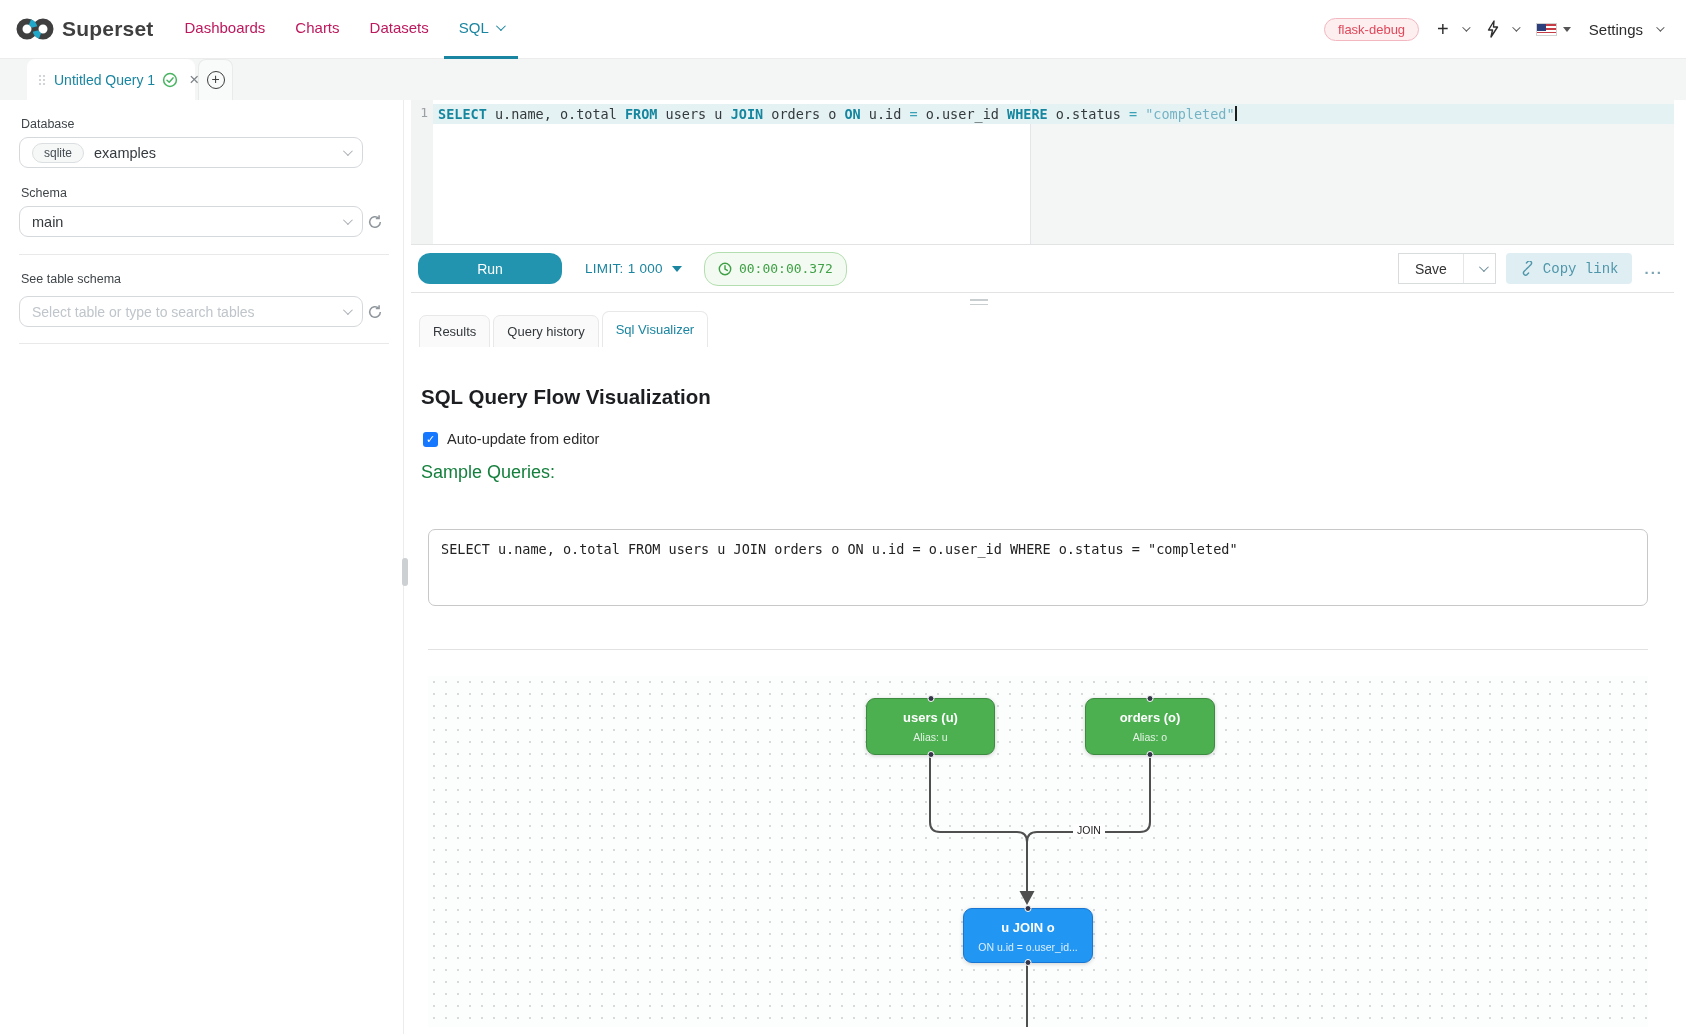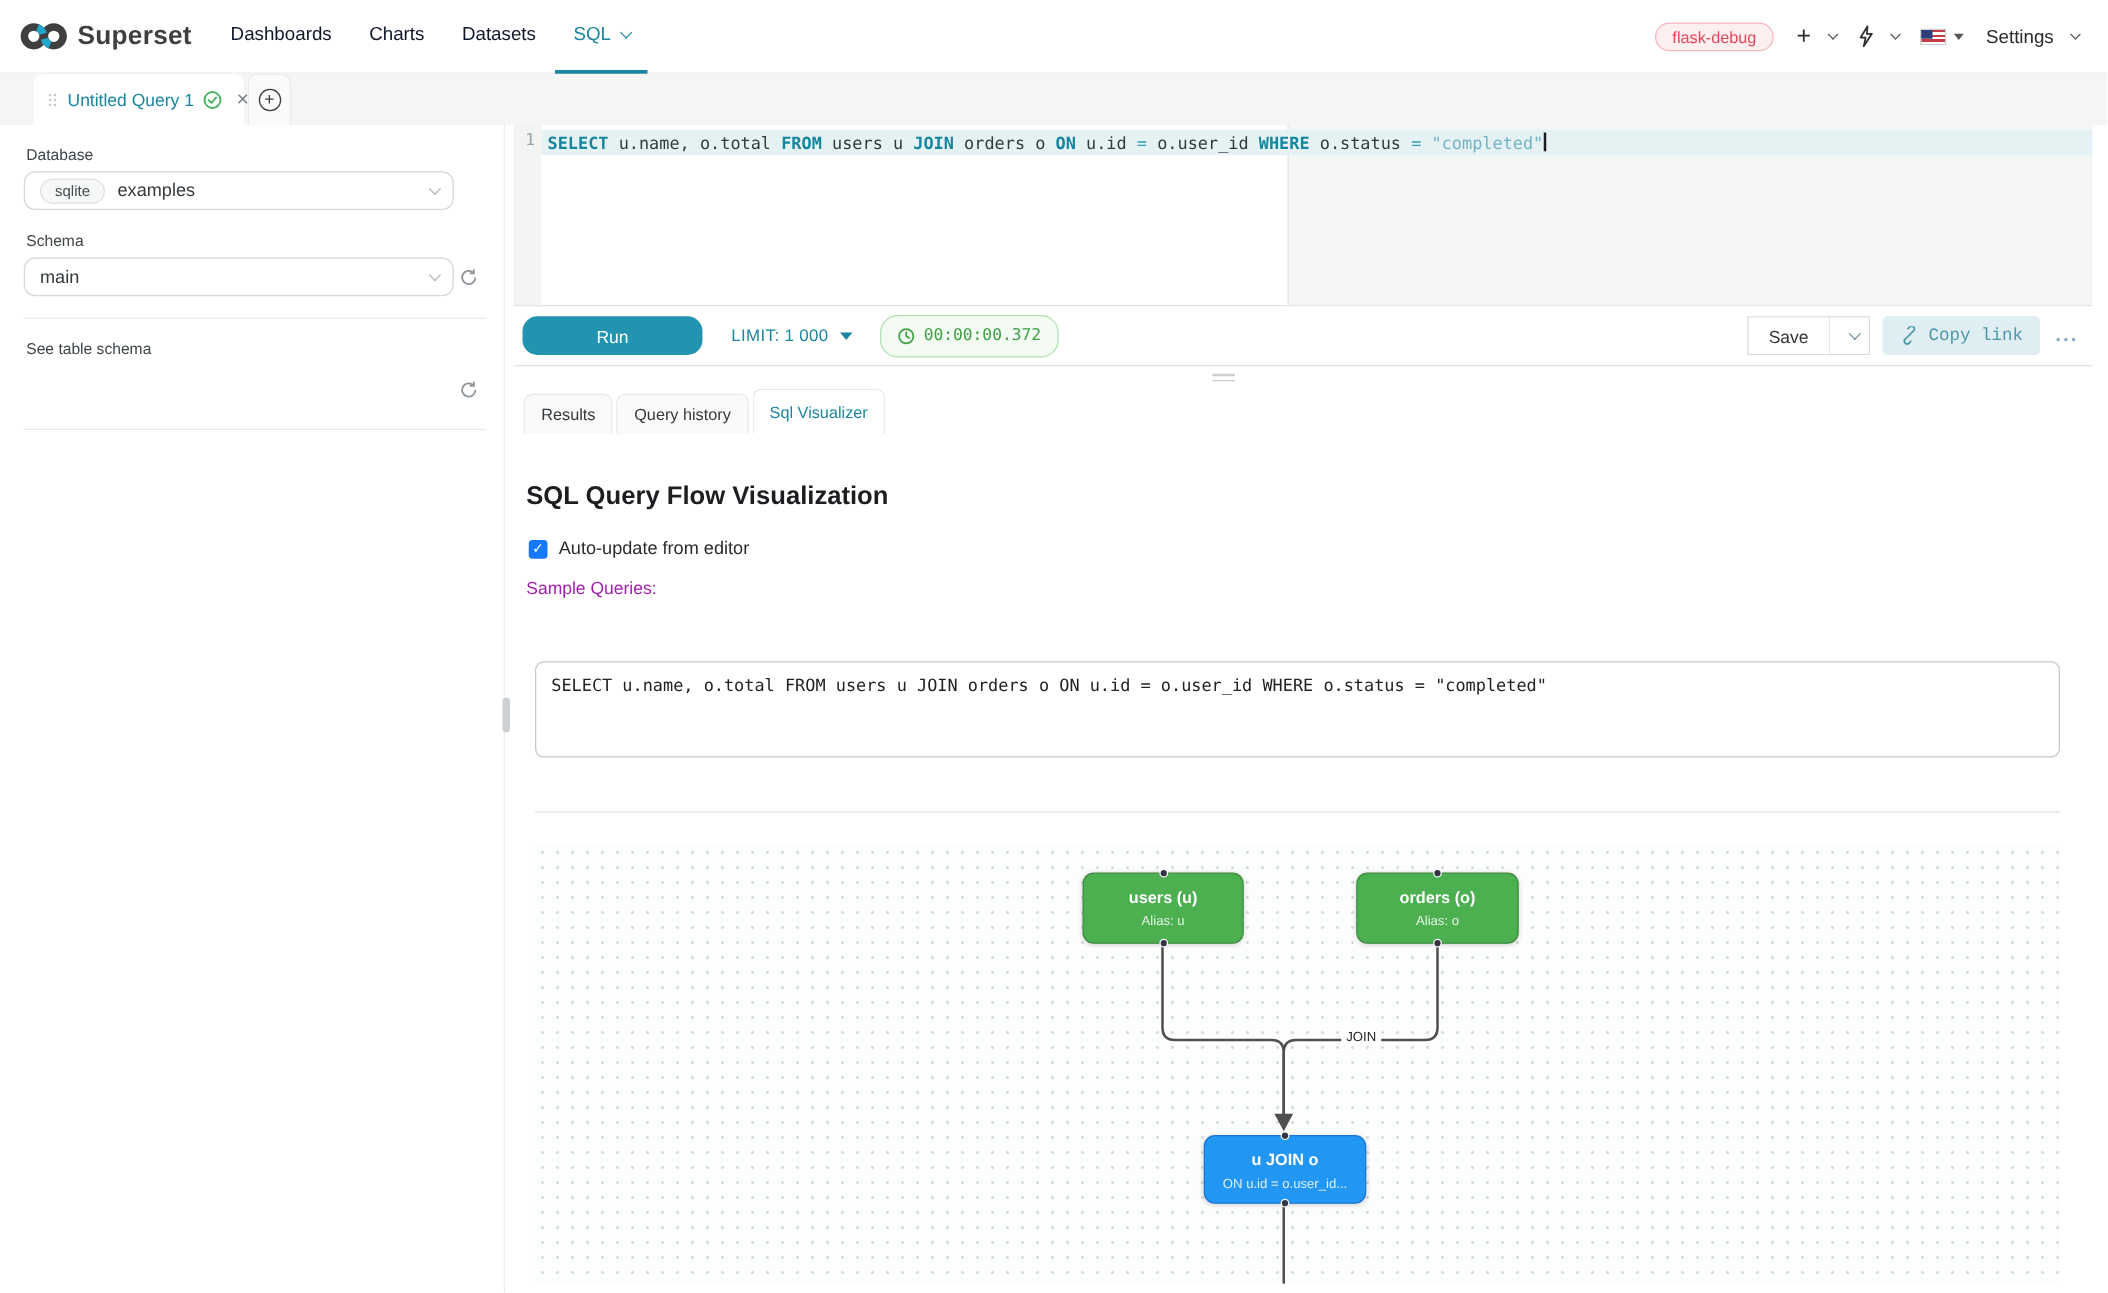--- a/index.html
+++ b/index.html
@@ -6,21 +6,21 @@
   html,body { width:1686px; height:1034px; overflow:hidden; background:#fff;
     font-family:"Liberation Sans", sans-serif; color:#2b2f33; }
   .app { position:relative; width:1686px; height:1034px; }
 
   
   .navbar { position:absolute; left:0; top:0; width:100%; height:59px; background:#fff;
     border-bottom:1px solid #ececec; display:flex; align-items:center; z-index:5; }
   .logo-wrap { display:flex; align-items:center; margin-left:16px; }
   .brand { font-size:21px; font-weight:bold; color:#3f3f3f; margin-left:8px; letter-spacing:.2px; }
   .nav-items { display:flex; height:59px; margin-left:16px; }
-  .nav-item { display:flex; align-items:center; padding:0 15px; font-size:15px; color:#0f172a;
+  .nav-item { display:flex; align-items:center; padding:0 15px; font-size:15px; color:#be185d;
     cursor:pointer; border-bottom:3px solid transparent; }
   .nav-item.active { color:#1a85a0; border-bottom-color:#1a85a0; }
   .chev { display:inline-block; width:7px; height:7px; border-right:1.6px solid currentColor;
     border-bottom:1.6px solid currentColor; transform:rotate(45deg) translateY(-2px); margin-left:7px; }
   .nav-right { margin-left:auto; display:flex; align-items:center; gap:18px; margin-right:24px; }
   .env-badge { font-size:13px; color:#e0485a; background:#fdeef0; border:1px solid #f3b7c0;
     border-radius:12px; padding:3px 13px; }
   .icon-grp { display:flex; align-items:center; gap:6px; color:#2f2f2f; cursor:pointer; }
   .icon-grp .chev { color:#555; width:6px; height:6px; }
   .plus-glyph { font-size:20px; font-weight:400; line-height:1; color:#2c2c2c; }
@@ -110,21 +110,21 @@
     font-size:13px; color:#33383c; cursor:pointer; }
   .stab.active { background:#fff; border-bottom-color:#fff; color:#1a85a0; padding:10px 13px; }
 
   
   .content { position:absolute; left:0; top:247px; right:0; bottom:0; background:#fff; }
   .viz-title { position:absolute; left:16px; top:38px; font-size:20.5px; font-weight:bold; color:#1c1e21; }
   .cb-row { position:absolute; left:18px; top:84px; display:flex; align-items:center; gap:9px; }
   .cb { width:15px; height:15px; background:#1677ff; border-radius:3px; color:#fff; font-size:11px;
     line-height:15px; text-align:center; cursor:pointer; }
   .cb-label { font-size:14.5px; color:#2b2b2b; }
-  .sample-label { position:absolute; left:16px; top:115px; font-size:14px; color:#a21caf; }
+  .sample-label { position:absolute; left:16px; top:115px; font-size:18px; color:#15803d; }
   .sample-row { position:absolute; left:16px; top:139px; display:flex; gap:9px; }
   .sample-btn { background:#efefef; border:1px solid #bbb; border-radius:4px; padding:4px 13px;
     font-size:13.5px; color:#222; font-family:inherit; cursor:pointer; }
   .sql-box { position:absolute; left:23px; top:182px; width:1220px; height:77px; border:1px solid #c8c8c8;
     border-radius:7px; padding:10px 12px; font-family:"DejaVu Sans Mono","Liberation Mono",monospace;
     font-size:13.5px; color:#222; resize:none; outline:none; line-height:1.4; }
   .legend-row { position:absolute; left:23px; top:271px; display:flex; align-items:center; gap:7px; }
   .legend-label { font-size:13.5px; color:#444; margin-right:3px; }
   .chip { font-size:13px; border-radius:4px; padding:2px 9px; }
   .viz-hr { position:absolute; left:23px; top:302px; width:1220px; border-top:1px solid #e2e2e2; }
@@ -231,20 +231,24 @@
       <i class="chev"></i>
     </div>
     <div class="sb-refresh" style="top:114px">
       <svg width="16" height="16" viewBox="0 0 16 16">
         <path d="M13.3 8 A5.3 5.3 0 1 1 11.6 4.1" fill="none" stroke="#8f969c" stroke-width="1.5"></path>
         <path d="M12.1 1.3 L12.1 4.6 L8.8 4.6" fill="none" stroke="#8f969c" stroke-width="1.5"></path>
       </svg>
     </div>
     <div class="sb-div" style="top:154px"></div>
     <div class="sb-label" style="top:172px">See table schema</div>
+    <div class="sb-select" style="top:196px">
+      <span class="sb-placeholder">Select table or type to search tables</span>
+      <i class="chev"></i>
+    </div>
     <div class="sb-refresh" style="top:204px">
       <svg width="16" height="16" viewBox="0 0 16 16">
         <path d="M13.3 8 A5.3 5.3 0 1 1 11.6 4.1" fill="none" stroke="#8f969c" stroke-width="1.5"></path>
         <path d="M12.1 1.3 L12.1 4.6 L8.8 4.6" fill="none" stroke="#8f969c" stroke-width="1.5"></path>
       </svg>
     </div>
     <div class="sb-div" style="top:243px"></div>
   </div>
   <div class="divider-pill"></div>
 

